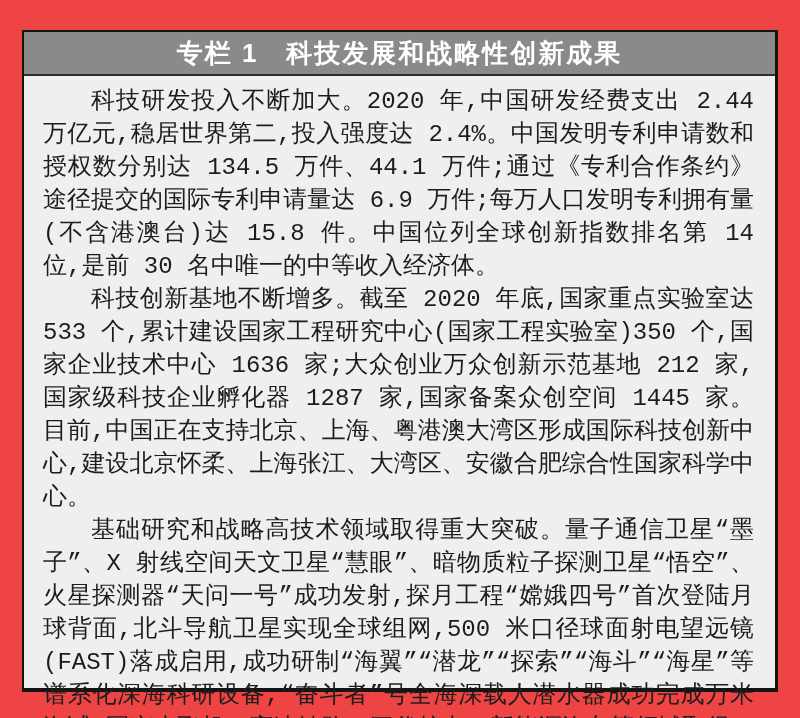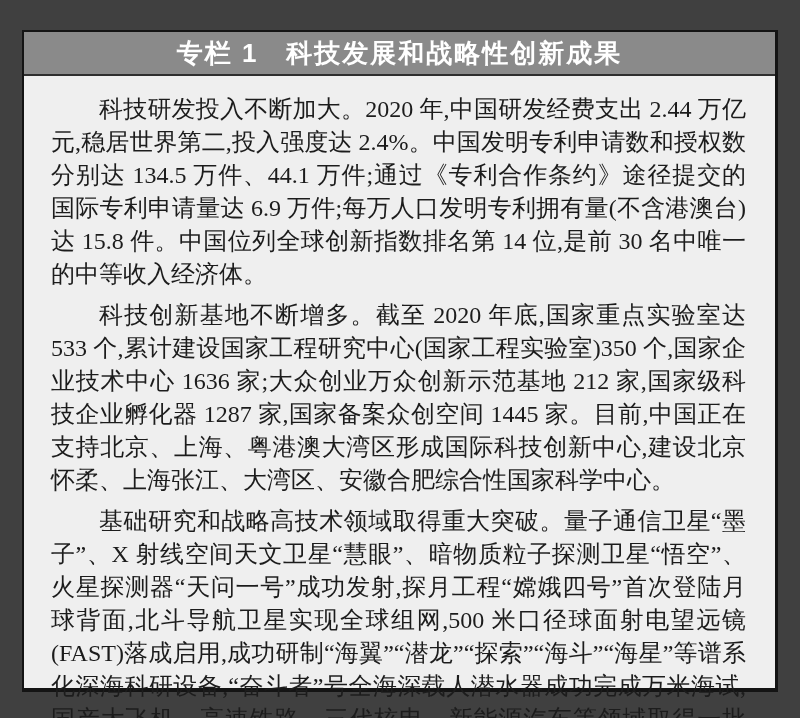--- a/index.html
+++ b/index.html
@@ -8,21 +8,21 @@
     padding: 0;
     width: 800px;
     height: 718px;
     background: #ffffff;
     overflow: hidden;
   }
   .page {
     position: relative;
     width: 800px;
     height: 718px;
-    background: #404040;
+    background: #ef4444;
   }
   .panel {
     position: absolute;
     left: 22px;
     top: 30px;
     width: 756px;
     height: 662px;
     background: #efefef;
     border-style: solid;
     border-color: #141414;
@@ -46,22 +46,23 @@
   }
   .panel-body {
     padding: 9px 21px 10px 19px;
     font-family: "Liberation Serif", "DejaVu Serif", serif;
     font-size: 24px;
     line-height: 33px;
     color: #1c1c1c;
     text-align: justify;
   }
   .panel-body p {
-    margin: 8px;
+    margin: 0;
     text-indent: 2em;
+    font-family: Liberation Mono, monospace;
   }
 </style>
 </head>
 <body>
 
 <div class="page">
   <div class="panel">
     <div class="panel-header">
       <span class="panel-title">专栏 1　科技发展和战略性创新成果</span>
     </div>

